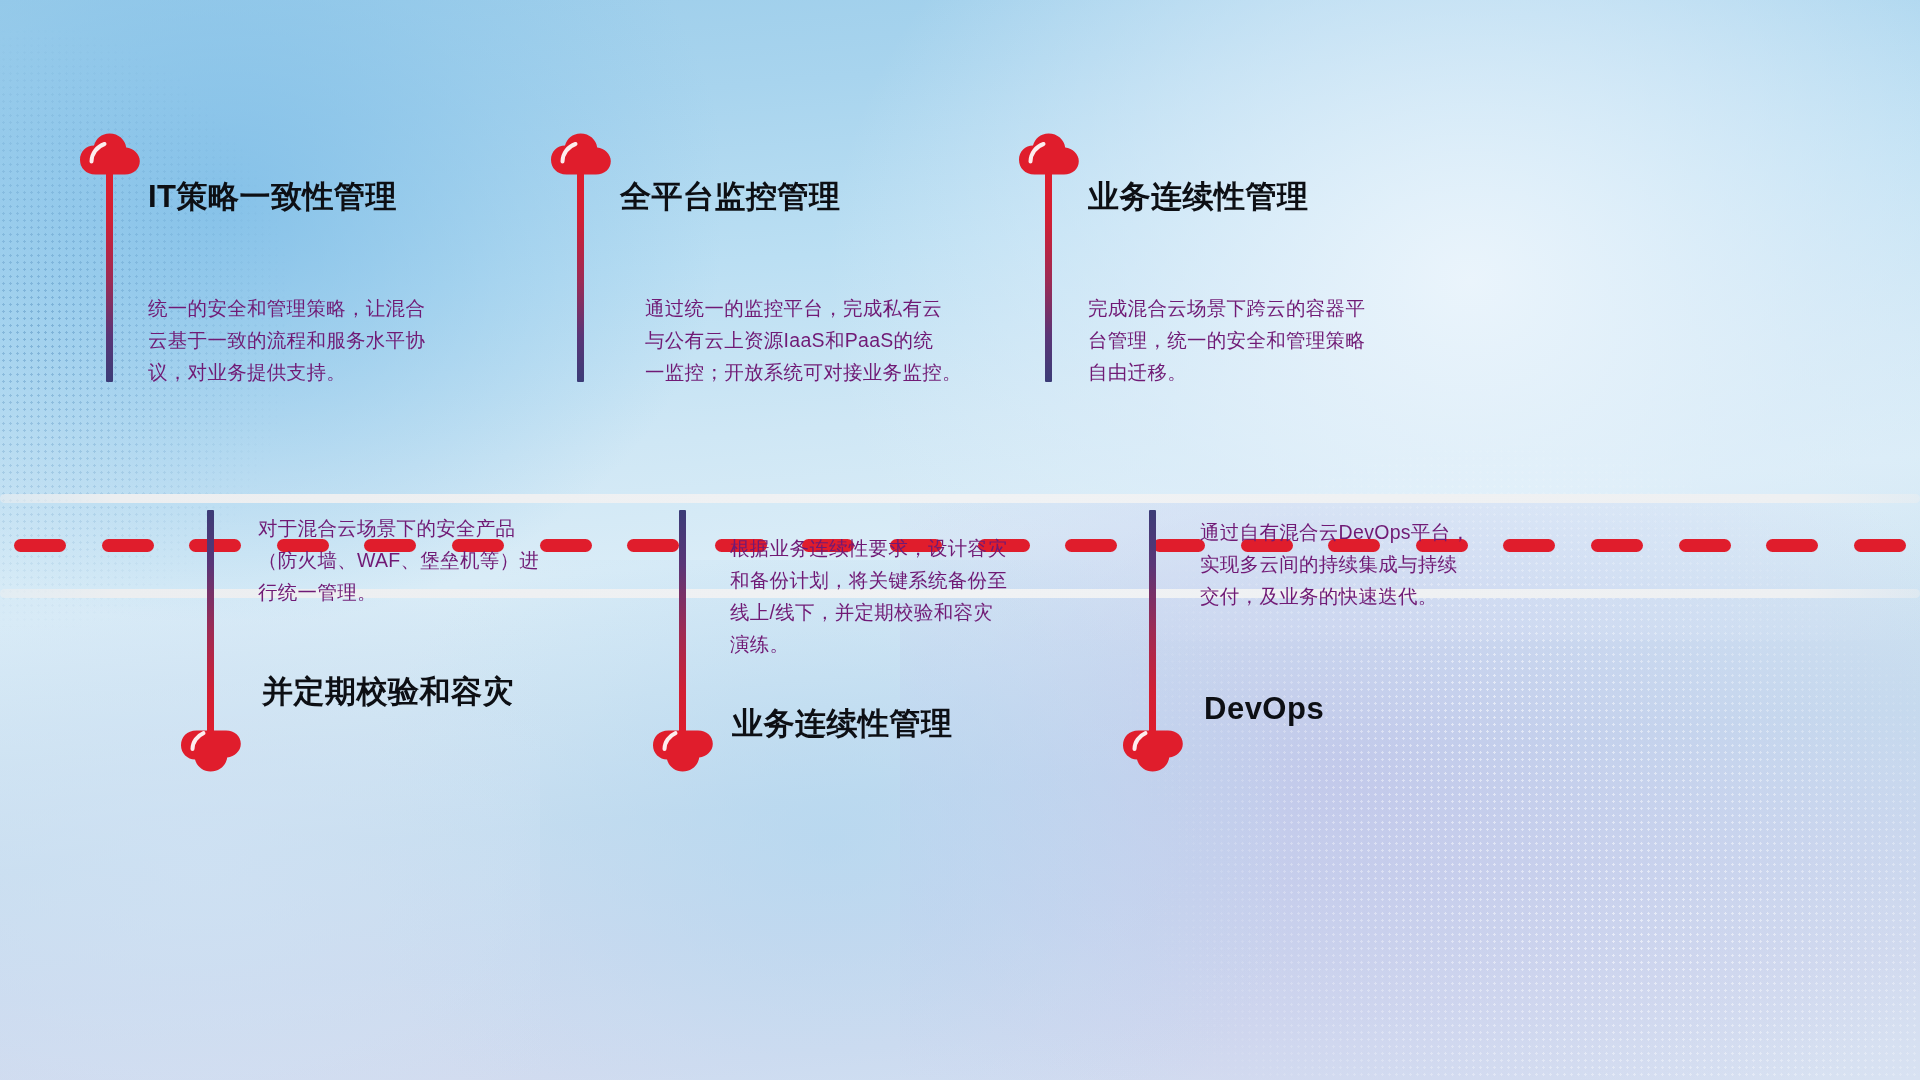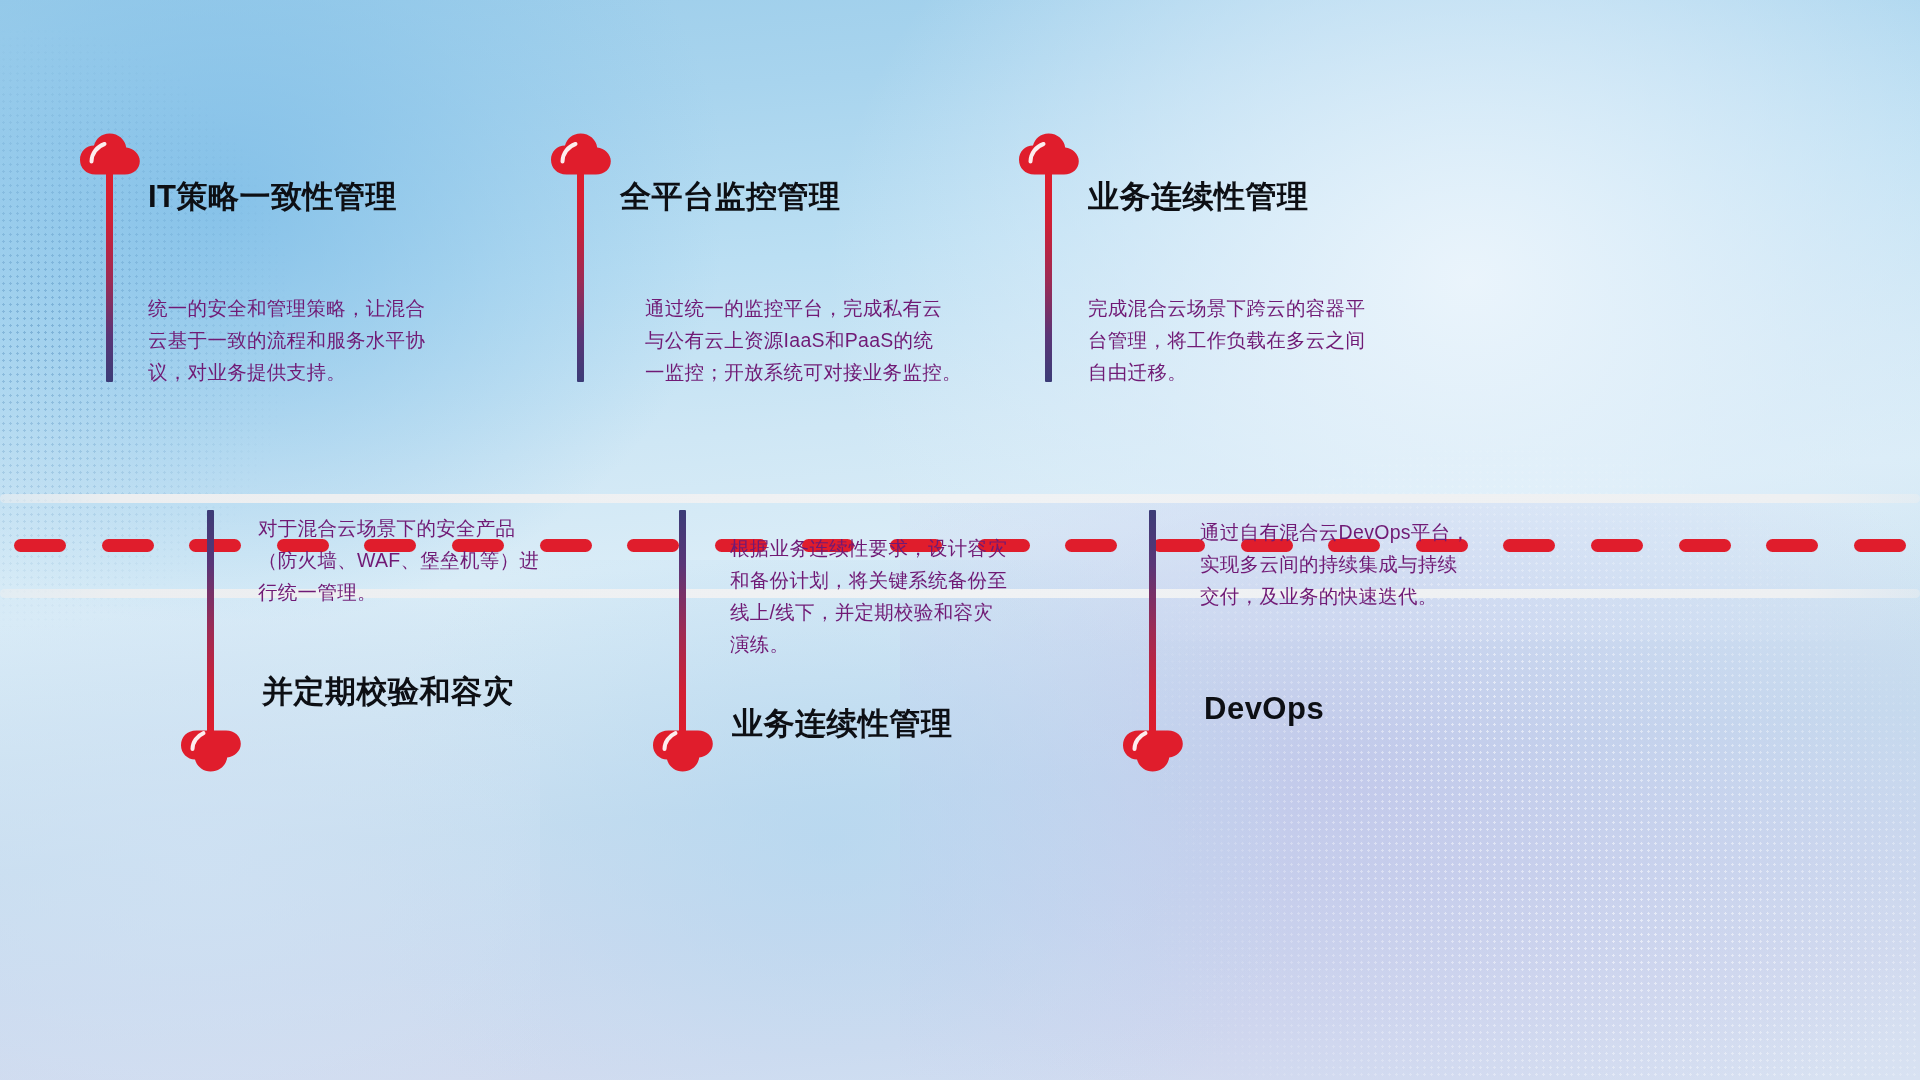--- a/index.html
+++ b/index.html
@@ -202,21 +202,21 @@
   <div class="marker">
     <div class="cloud-pin" style="left:1018px; top:131px;">
       <svg viewBox="0 0 62 44" xmlns="http://www.w3.org/2000/svg">
         <path d="M16.5 43.5 C6.8 43.5 1.0 36.8 1.0 28.8 C1.0 20.6 7.4 14.6 15.0 14.6 C16.6 8.0 22.6 2.5 30.6 2.5 C39.6 2.5 46.2 8.8 47.2 16.4 C54.6 17.4 60.8 22.8 60.8 30.2 C60.8 37.6 54.6 43.5 46.0 43.5 Z" fill="#e01d2c"></path>
         <path d="M12.5 30.5 C12.5 22.5 18.0 15.5 25.5 13.0" stroke="#ffffff" stroke-width="4" stroke-linecap="round" fill="none" opacity="0.92"></path>
       </svg>
     </div>
     <div class="stem down" style="left:1045px; top:172px; height:210px;"></div>
     <div class="card-title" style="left:1088px; top:180px;">业务连续性管理</div>
     <div class="card-body" style="left:1088px; top:292px; width:380px;">完成混合云场景下跨云的容器平
-台管理，将工作负载在多云之间
+台管理，统一的安全和管理策略
 自由迁移。</div>
   </div>
 
   <div class="road road-line-top"></div>
   <div class="road road-dashes" id="road-dashes">
       <span class="dash" style="background: rgb(224, 29, 44);"></span>
       <span class="dash" style="background: rgb(224, 29, 44);"></span>
       <span class="dash" style="background: rgb(224, 29, 44);"></span>
       <span class="dash" style="background: rgb(224, 29, 44);"></span>
       <span class="dash" style="background: rgb(224, 29, 44);"></span>

